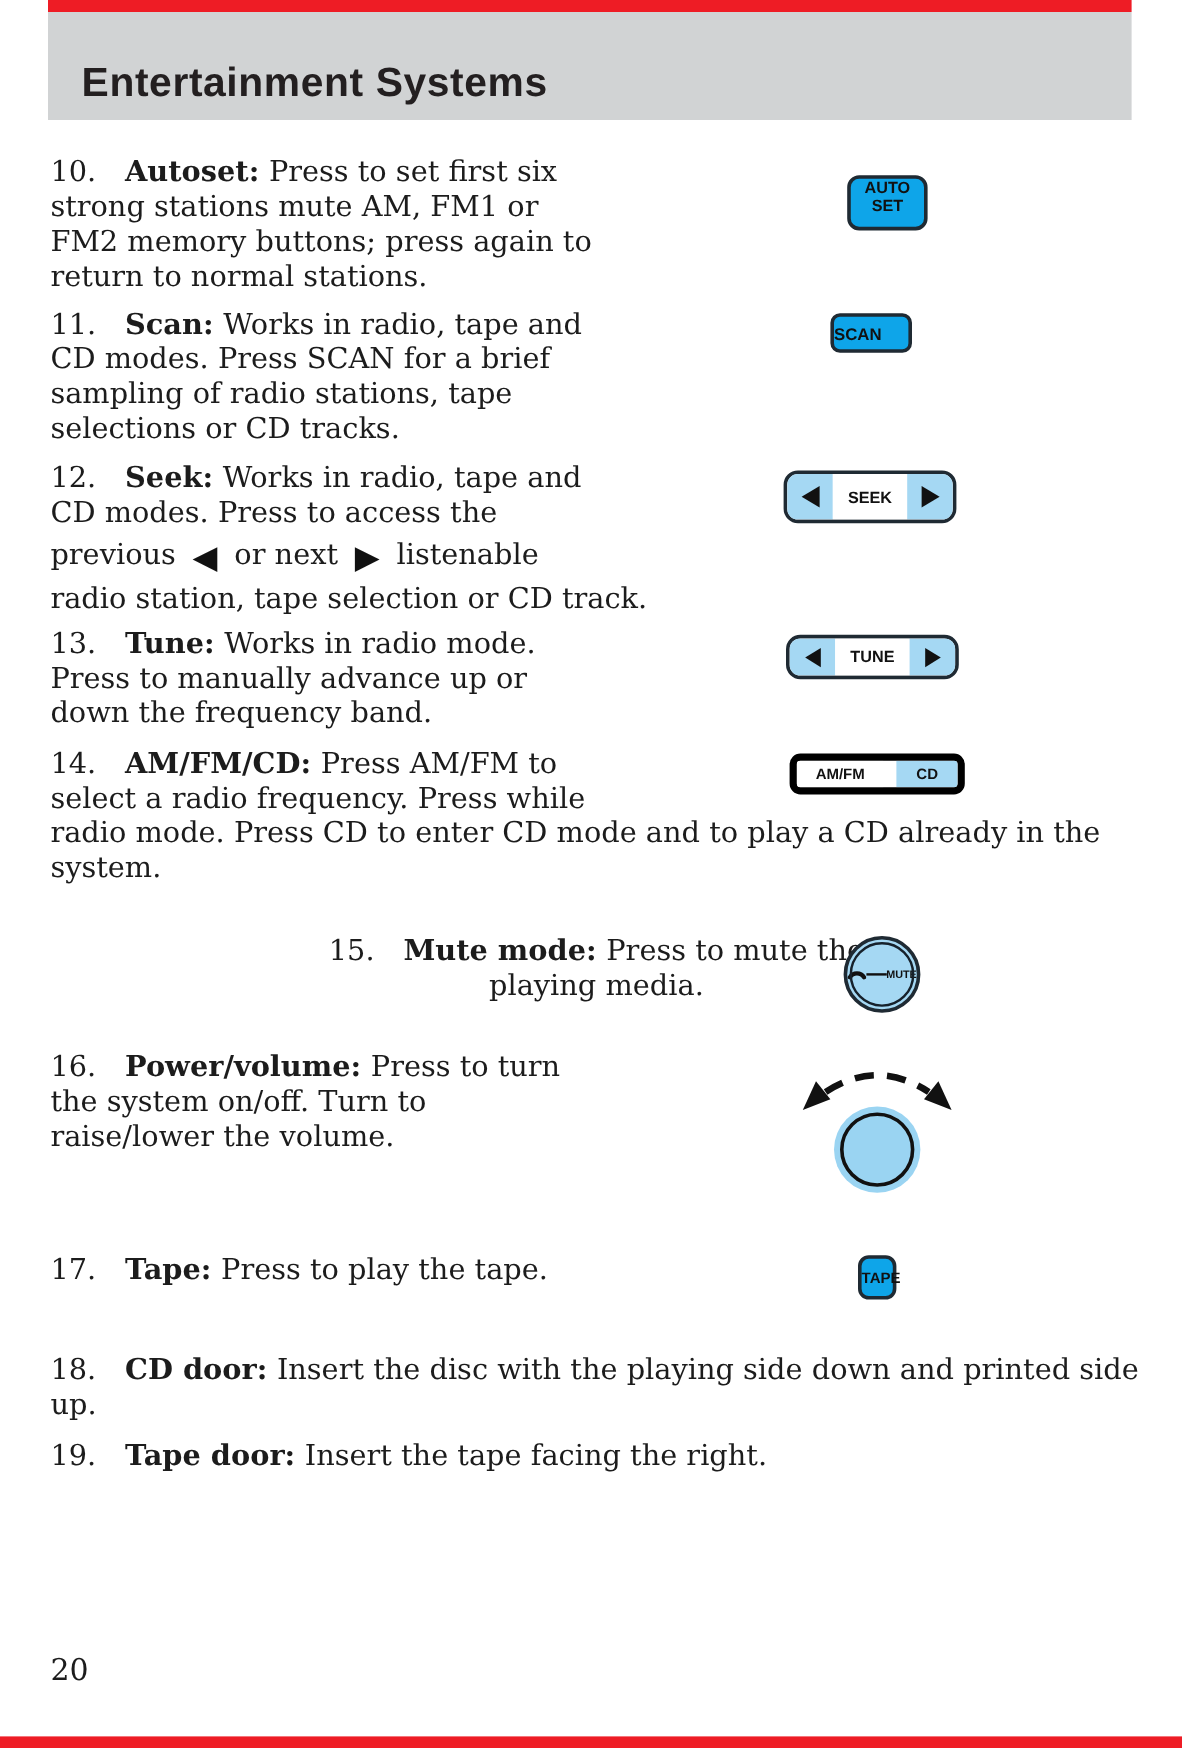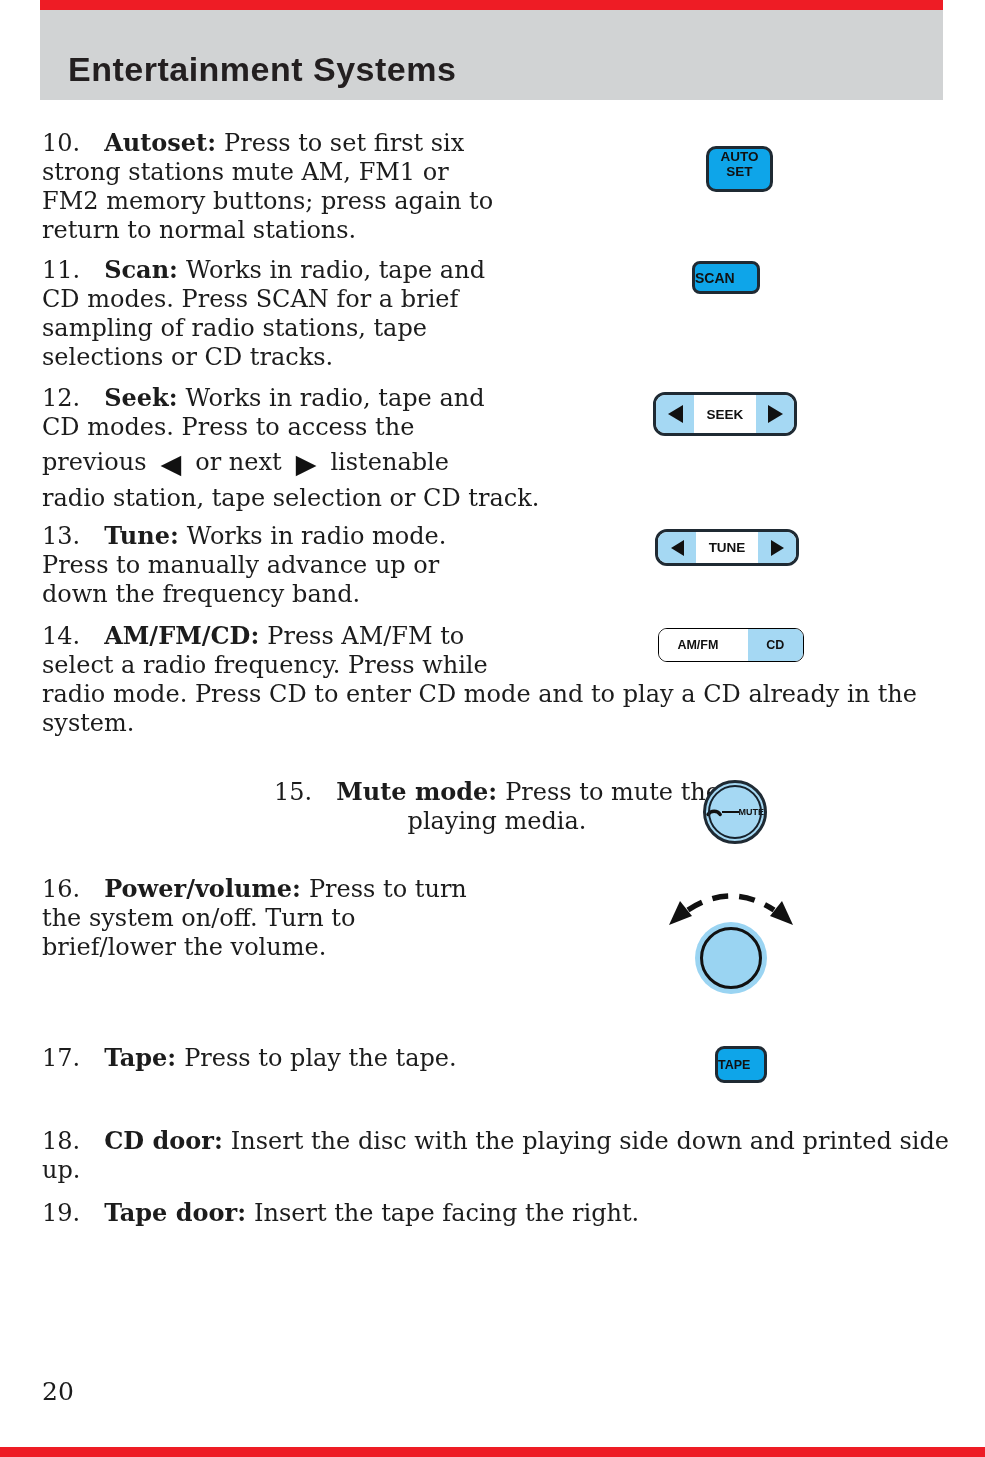--- a/index.html
+++ b/index.html
@@ -45,21 +45,21 @@
   .rocker-tune{left:655px;top:529px;width:144px;height:37px;}
   .rocker .side{flex:0 0 38px;background:#a5d8f3;display:flex;align-items:center;justify-content:center;}
   .rocker .mid{flex:1;background:#ffffff;display:flex;align-items:center;justify-content:center;font-size:13.5px;}
   .tri{width:0;height:0;}
   .tri-left{border-top:9px solid transparent;border-bottom:9px solid transparent;border-right:15px solid #111;}
   .tri-right{border-top:9px solid transparent;border-bottom:9px solid transparent;border-left:15px solid #111;}
   .rocker-tune .tri-left{border-top-width:8px;border-bottom-width:8px;border-right-width:13px;}
   .rocker-tune .tri-right{border-top-width:8px;border-bottom-width:8px;border-left-width:13px;}
   .btn-amfmcd{
     position:absolute;left:658px;top:628px;width:146px;height:34px;box-sizing:border-box;
-    border:1px solid #000000;border-radius:9px;overflow:hidden;display:flex;
+    border:6px solid #000000;border-radius:9px;overflow:hidden;display:flex;
     font-family:"Liberation Sans", sans-serif;font-weight:bold;color:#111;font-size:12.5px;gap:11px;
   }
   .btn-amfmcd .half-left{flex:0 0 54%;background:#ffffff;display:flex;align-items:center;justify-content:center;}
   .btn-amfmcd .half-right{flex:1;background:#a5d8f3;display:flex;align-items:center;justify-content:center;}
   .btn-mute{
     position:absolute;left:703px;top:780px;width:64px;height:64px;box-sizing:border-box;
     background:#a5d8f3;border:3px solid #1f2a33;border-radius:50%;
     display:flex;align-items:center;justify-content:center;
   }
   .btn-mute::before{
@@ -68,21 +68,21 @@
   .mute-line{width:30px;height:2.5px;background:#111;margin:1px 0 1px 0;}
   .mute-label{font-family:"Liberation Sans", sans-serif;font-weight:bold;font-size:9px;color:#111;}
   .knob{
     position:absolute;left:695px;top:922px;width:72px;height:72px;box-sizing:border-box;
     background:#9ad4f2;border-radius:50%;
   }
   .knob::before{
     content:"";position:absolute;inset:5px;border:3px solid #111;border-radius:50%;
   }
   .knob-arc{position:absolute;left:666px;top:880px;}
-  .btn-tape{left:715px;top:1046px;width:52px;height:37px;border-radius:9px;font-size:12.5px;}
+  .btn-tape{left:715px;top:1046px;width:32px;height:37px;border-radius:9px;font-size:12.5px;}
 </style>
 </head>
 <body>
 
 <div class="page">
 
   <div class="red-bar-top"></div>
   <div class="header-bar">
     <div class="page-title">Entertainment Systems</div>
   </div>
@@ -168,21 +168,21 @@
     <svg width="30" height="13" viewBox="0 0 30 13">
       <path d="M4 10 C9 2 21 2 26 10" stroke="#111" stroke-width="6.5" fill="none" stroke-linecap="round"></path>
     </svg>
     <div class="mute-line"></div>
     <span class="mute-label">MUTE</span>
   </div>
 
   <div class="section" style="top:874px;">
     <span class="ln"><span class="num">16.</span><b class="lbl">Power/volume:</b><span>Press to turn</span></span>
     <span class="ln">the system on/off. Turn to</span>
-    <span class="ln">brief/lower the volume.</span>
+    <span class="ln">raise/lower the volume.</span>
   </div>
   <svg class="knob-arc" width="130" height="48" viewBox="0 0 130 48">
     <path d="M22 30 Q65 2 108 30" stroke="#111" stroke-width="5.5" fill="none" stroke-dasharray="16 11"></path>
     <path d="M3 45 L26 36 L14 21 Z" fill="#111"></path>
     <path d="M127 45 L104 36 L116 21 Z" fill="#111"></path>
   </svg>
   <div class="knob"></div>
 
   <div class="section" style="top:1043px;">
     <span class="ln"><span class="num">17.</span><b class="lbl">Tape:</b><span>Press to play the tape.</span></span>

